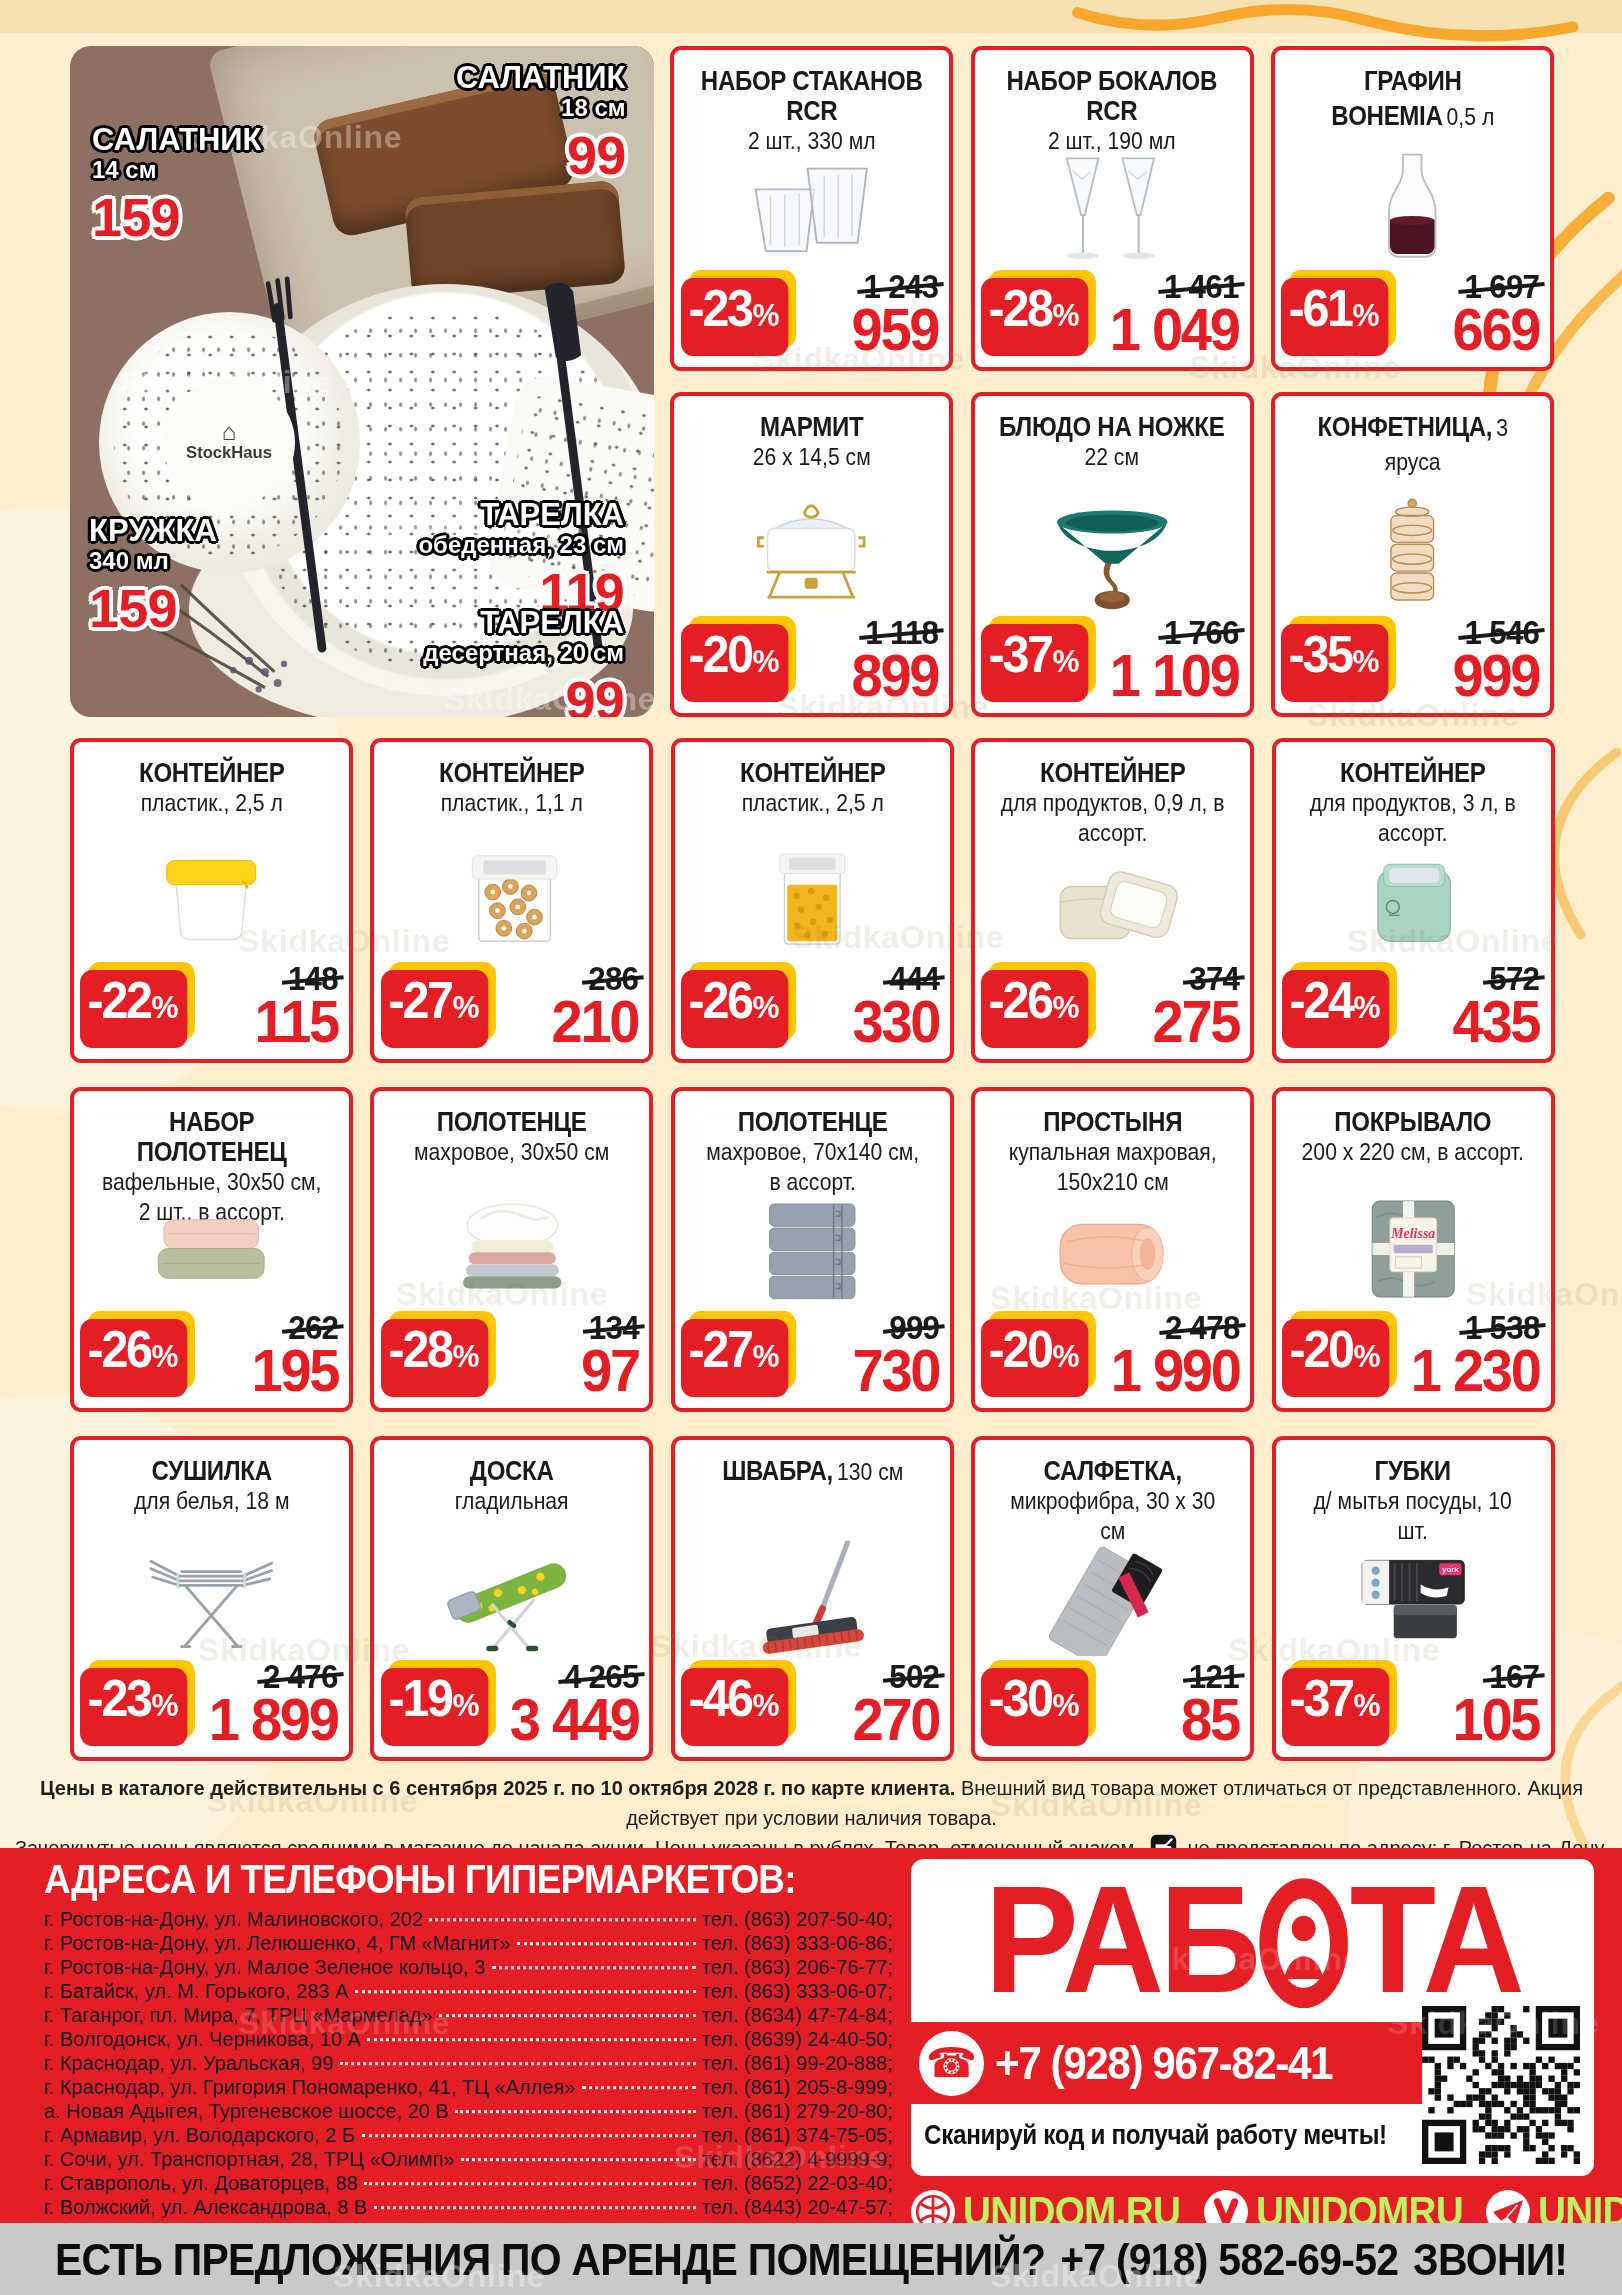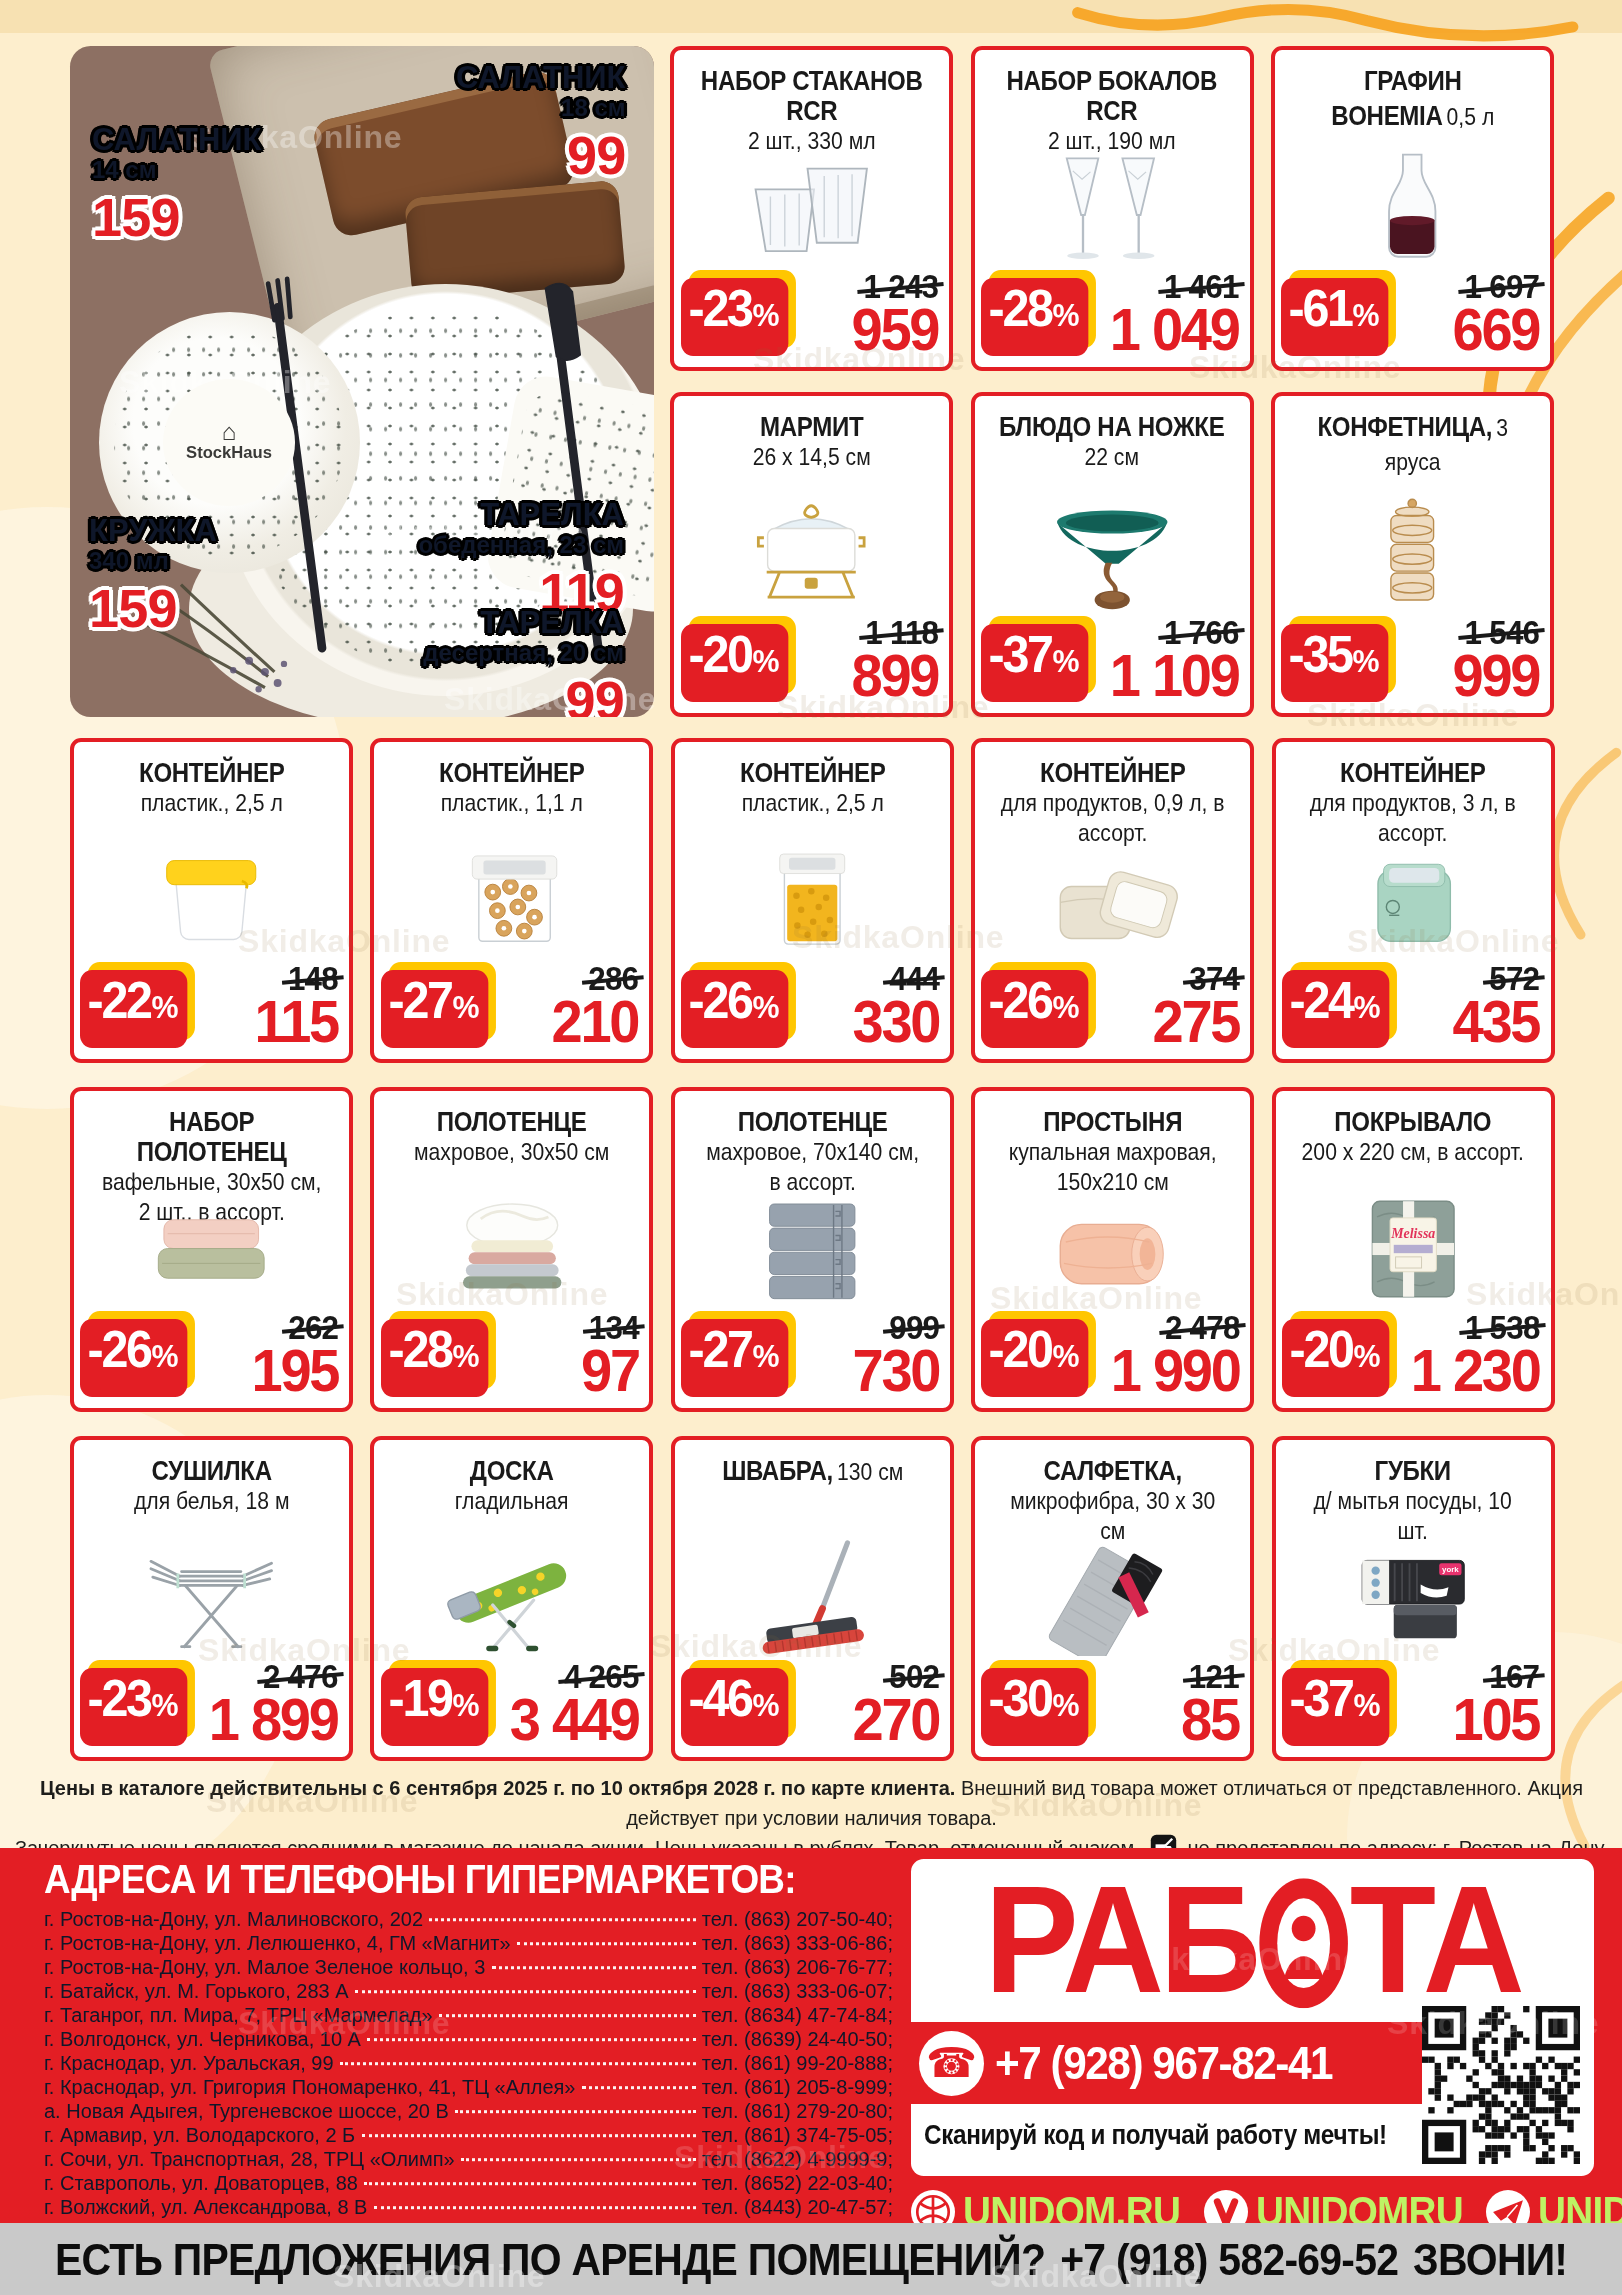--- a/index.html
+++ b/index.html
@@ -42,21 +42,21 @@
   .bowl-center{position:absolute;left:93px;top:333px;width:132px;height:127px;border-radius:50%;background:#fcfbf6;
     display:flex;flex-direction:column;align-items:center;justify-content:center;color:#3a3a38;z-index:3;}
   .bowl-center .house{font-size:24px;line-height:20.6px;}
   .bowl-center .brand{font-size:16.6px;font-weight:bold;}
   .mug{position:absolute;right:-44px;top:341px;width:198px;height:214px;background:#fbfaf5;border-radius:32px;transform:rotate(10deg);}
 
   .p-label{position:absolute;line-height:1.04;z-index:5;}
   .p-label .n{font-size:31px;font-weight:bold;display:block;}
   .p-label .s{font-size:24px;font-weight:bold;display:block;margin-top:1.6px;}
   .p-label .pr{font-size:54px;font-weight:bold;display:block;margin-top:6.3px;letter-spacing:-0.8px;}
-  .olb{color:#0f172a;text-shadow:-2.4px -2.4px 0 #000,2.4px -2.4px 0 #000,-2.4px 2.4px 0 #000,2.4px 2.4px 0 #000,0 3.2px 0 #000,0 -3.2px 0 #000,3.2px 0 0 #000,-3.2px 0 0 #000;}
+  .olb{color:#ffffff;text-shadow:-2.4px -2.4px 0 #000,2.4px -2.4px 0 #000,-2.4px 2.4px 0 #000,2.4px 2.4px 0 #000,0 3.2px 0 #000,0 -3.2px 0 #000,3.2px 0 0 #000,-3.2px 0 0 #000;}
   .olr{color:#e31e24;text-shadow:-3.2px -3.2px 0 #fff,3.2px -3.2px 0 #fff,-3.2px 3.2px 0 #fff,3.2px 3.2px 0 #fff,0 4px 0 #fff,0 -4px 0 #fff,4px 0 0 #fff,-4px 0 0 #fff;}
   .lbl1{left:22px;top:78px;text-align:left;}
   .lbl2{right:28.5px;top:16px;text-align:right;}
   .lbl3{left:19px;top:469px;text-align:left;}
   .lbl4{right:30px;top:453px;text-align:right;}
   .lbl5{right:30px;top:561px;text-align:right;}
 
   
   .cards-row{position:absolute;left:70px;width:1484px;height:325px;display:flex;gap:17.4px;}
   .cards-row.right3{justify-content:flex-end;}

